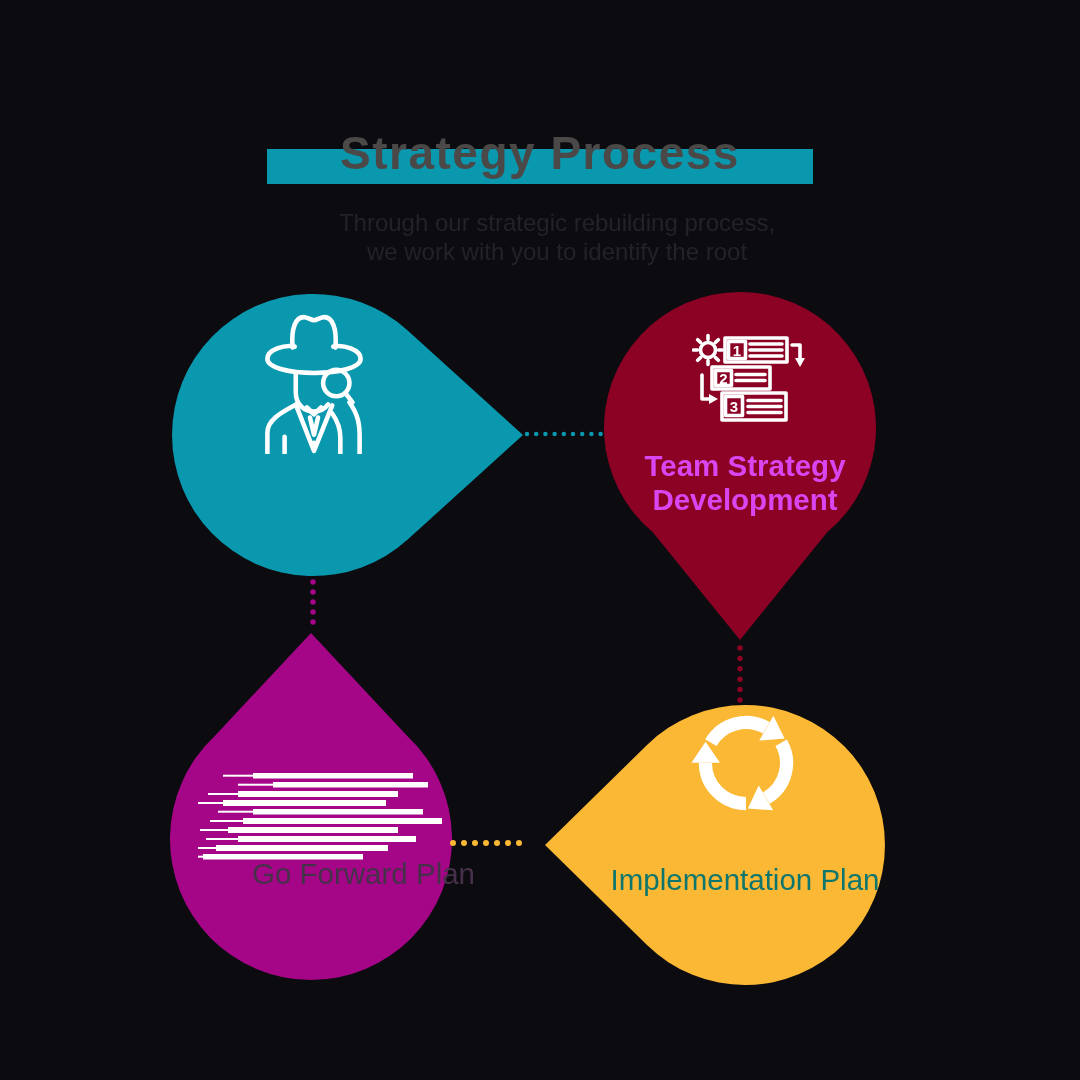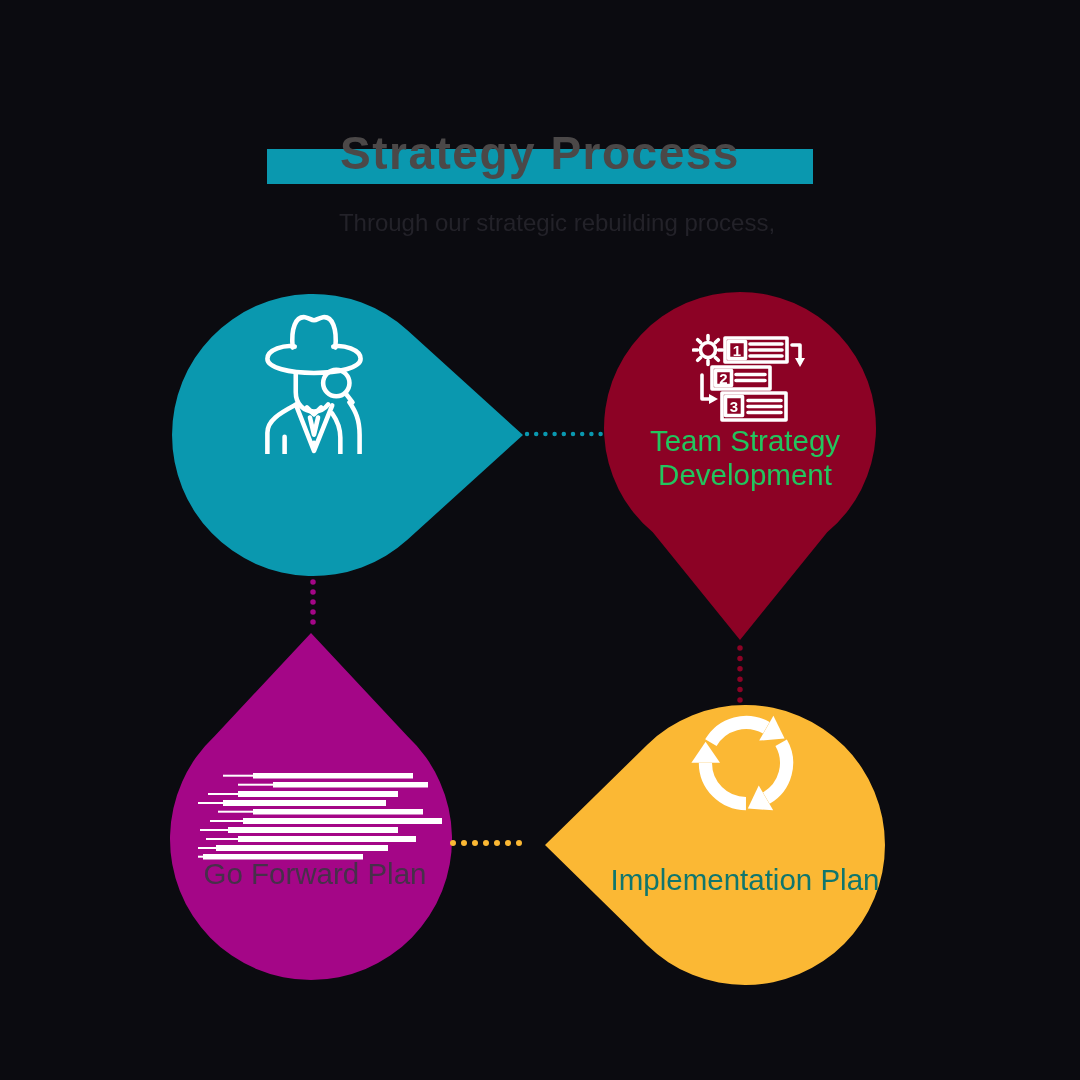--- a/index.html
+++ b/index.html
@@ -64,32 +64,32 @@
     z-index: 3;
   }
   .step-label {
     position: absolute;
     z-index: 4;
     text-align: center;
     font-size: 29.5px;
     line-height: 34px;
   }
   .label-diagnose       { left: 155px; top: 450px; width: 320px; color: #3d3a3b; }
-  .label-team           { left: 612px; top: 424px; width: 266px; color: #22c55e; }
-  .label-forward        { left: 155px; top: 857px; width: 320px; color: #47304a; }
+  .label-team           { left: 612px; top: 449px; width: 266px; color: #d946ef; font-weight: bold; }
+  .label-forward        { left: 155px; top: 857px; width: 320px; color: #47304a; text-align: right; }
   .label-implementation { left: 610px; top: 858px; width: 270px; color: #0f766e; line-height: 44px; }
 </style>
 </head>
 <body>
 
 <div class="canvas">
 
   <div class="banner"></div>
   <h1 class="title">Strategy Process</h1>
-  <p class="subtitle"><span>Through our strategic rebuilding process,</span><br><br></p>
+  <p class="subtitle"><span>Through our strategic rebuilding process,</span><br><span>we work with you to identify the root</span><br></p>
 
   <svg class="shapes-layer" viewBox="0 0 1080 1080">
     <path d="M 523 435 L 407.7 330.5 A 141 141 0 1 0 407.7 539.5 Z" fill="#0a98af"></path>
     <path d="M 740 640 L 652.8 532.3 A 136 136 0 1 1 827.2 532.3 Z" fill="#8c0225"></path>
     <path d="M 311 633 L 214.5 736.2 A 141 141 0 1 0 407.5 736.2 Z" fill="#a40687"></path>
     <path d="M 545 845 L 647 745 A 140 140 0 1 1 647 945 Z" fill="#fbb834"></path>
 
     <line x1="527" y1="434" x2="601" y2="434" stroke-width="4.5" stroke-linecap="round" stroke-dasharray="0 9.2" stroke="#0a98af"></line>
     <line x1="313" y1="582" x2="313" y2="632" stroke-width="5.5" stroke-linecap="round" stroke-dasharray="0 10" stroke="#a40687"></line>
     <line x1="740" y1="648" x2="740" y2="700" stroke-width="5.5" stroke-linecap="round" stroke-dasharray="0 10.4" stroke="#8c0225"></line>

